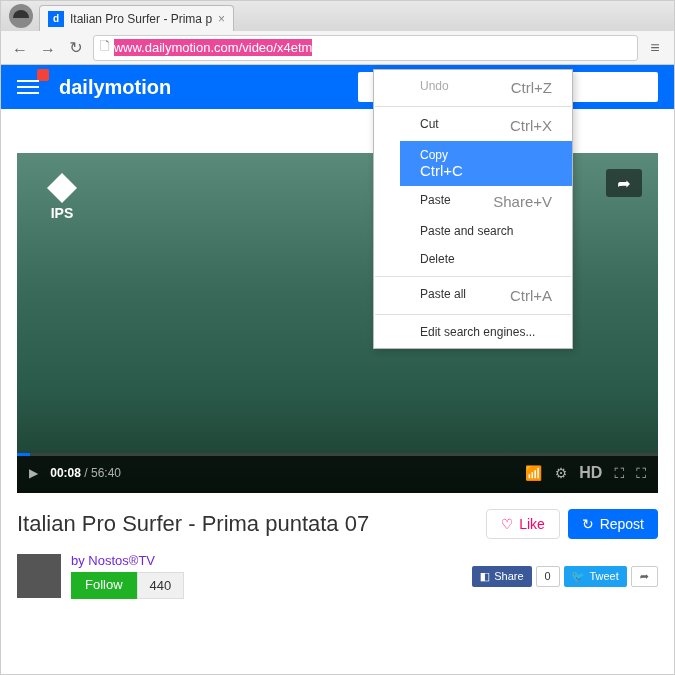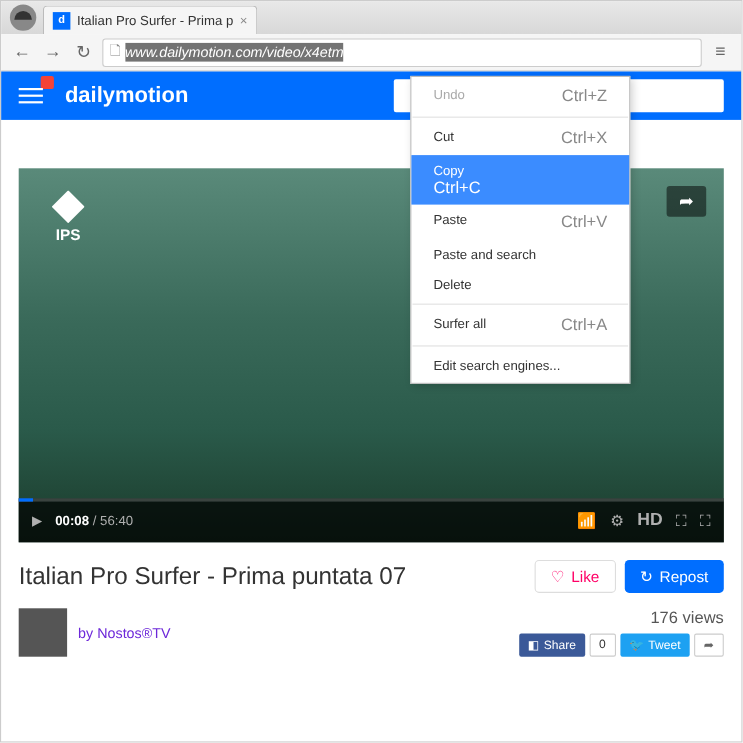--- a/index.html
+++ b/index.html
@@ -10,24 +10,24 @@
 .incognito-icon::after { content: ''; position: absolute; top: 6px; left: 4px; width: 16px; height: 8px; background: #333; border-radius: 8px 8px 0 0; }
 .tab { background: #f5f5f5; height: 26px; border-radius: 4px 4px 0 0; display: flex; align-items: center; padding: 0 8px; border: 1px solid #bbb; border-bottom: none; min-width: 180px; font-size: 12px; }
 .tab-favicon { width: 16px; height: 16px; background: #006eff; color: #fff; display: flex; align-items: center; justify-content: center; font-size: 10px; font-weight: bold; margin-right: 6px; }
 .tab-title { flex: 1; overflow: hidden; white-space: nowrap; text-overflow: ellipsis; color: #333; }
 .tab-close { color: #888; margin-left: 6px; cursor: pointer; }
 
 .toolbar { height: 34px; background: #f5f5f5; border-bottom: 1px solid #ccc; display: flex; align-items: center; padding: 0 8px; gap: 6px; }
 .nav-btn { width: 22px; height: 22px; display: flex; align-items: center; justify-content: center; color: #666; cursor: pointer; }
 .url-bar { flex: 1; height: 26px; border: 1px solid #ccc; border-radius: 3px; background: #fff; display: flex; align-items: center; padding: 0 6px; font-size: 13px; color: #333; }
 .url-icon { color: #888; margin-right: 4px; font-size: 12px; }
-.url-selected { background: #737373; color: #fff; padding: 1px 0; font-style: italic; }
+.url-selected { background: #ec4899; color: #fff; padding: 1px 0; }
 
 .context-menu { position: absolute; top: 68px; left: 372px; width: 200px; background: #fff; border: 1px solid #bbb; box-shadow: 2px 2px 8px rgba(0,0,0,0.2); z-index: 100; padding: 2px 0; font-size: 12px; }
-.menu-item { display: flex; justify-content: space-between; padding: 7px 20px; color: #333; cursor: default; }
+.menu-item { display: flex; justify-content: space-between; padding: 7px 20px; color: #333; cursor: default; margin-left: 26px; }
 .menu-item.disabled { color: #aaa; }
 .menu-item.highlighted { background: #3b8cff; color: #fff; flex-direction: column; }
 .menu-sep { height: 1px; background: #e0e0e0; margin: 3px 1px; }
 .shortcut { color: #888; font-size: 15px; }
 .menu-item.highlighted .shortcut { color: #fff; }
 
 .dm-header { height: 44px; background: #006eff; display: flex; align-items: center; padding: 0 16px; gap: 14px; }
 .dm-menu-btn { position: relative; width: 28px; height: 28px; }
 .dm-menu-btn::before { content: ''; position: absolute; top: -4px; right: -4px; width: 12px; height: 12px; background: #f44336; border-radius: 2px; }
 .dm-menu-lines { width: 22px; height: 2px; background: #fff; position: relative; top: 13px; }
@@ -104,33 +104,33 @@
     <div class="menu-item">
       <span>Cut</span>
       <span class="shortcut">Ctrl+X</span>
     </div>
     <div class="menu-item highlighted">
       <span>Copy</span>
       <span class="shortcut">Ctrl+C</span>
     </div>
     <div class="menu-item">
       <span>Paste</span>
-      <span class="shortcut">Ctrl+V</span>
+      <span class="shortcut">Share+V</span>
     </div>
     <div class="menu-item">
       <span>Paste and search</span>
       <span class="shortcut"></span>
     </div>
     <div class="menu-item">
       <span>Delete</span>
       <span class="shortcut"></span>
     </div>
     <div class="menu-sep"></div>
     <div class="menu-item">
-      <span>Surfer all</span>
+      <span>Paste all</span>
       <span class="shortcut">Ctrl+A</span>
     </div>
     <div class="menu-sep"></div>
     <div class="menu-item">
       <span>Edit search engines...</span>
       <span class="shortcut"></span>
     </div>
   </div>
 
 <div class="dm-header">
@@ -164,23 +164,26 @@
   <div class="meta-actions">
     <div class="like-btn">♡ <span>Like</span></div>
     <div class="repost-btn">↻ <span>Repost</span></div>
   </div>
 </div>
 
 <div class="channel-row">
   <div class="avatar"></div>
   <div class="channel-info">
     <div class="channel-name"><span>by</span> <span>Nostos®TV</span></div>
+    <div class="follow-row">
+      <div class="follow-btn">Follow</div>
+      <div class="follow-count">440</div>
+    </div>
   </div>
   <div class="channel-right">
-    <div class="views">176 views</div>
     <div class="social-row">
       <div class="fb-btn">◧ <span>Share</span></div>
       <div class="fb-count">0</div>
       <div class="tw-btn">🐦 <span>Tweet</span></div>
       <div class="share2-btn">➦</div>
     </div>
   </div>
 </div>
 
 </body></html>

